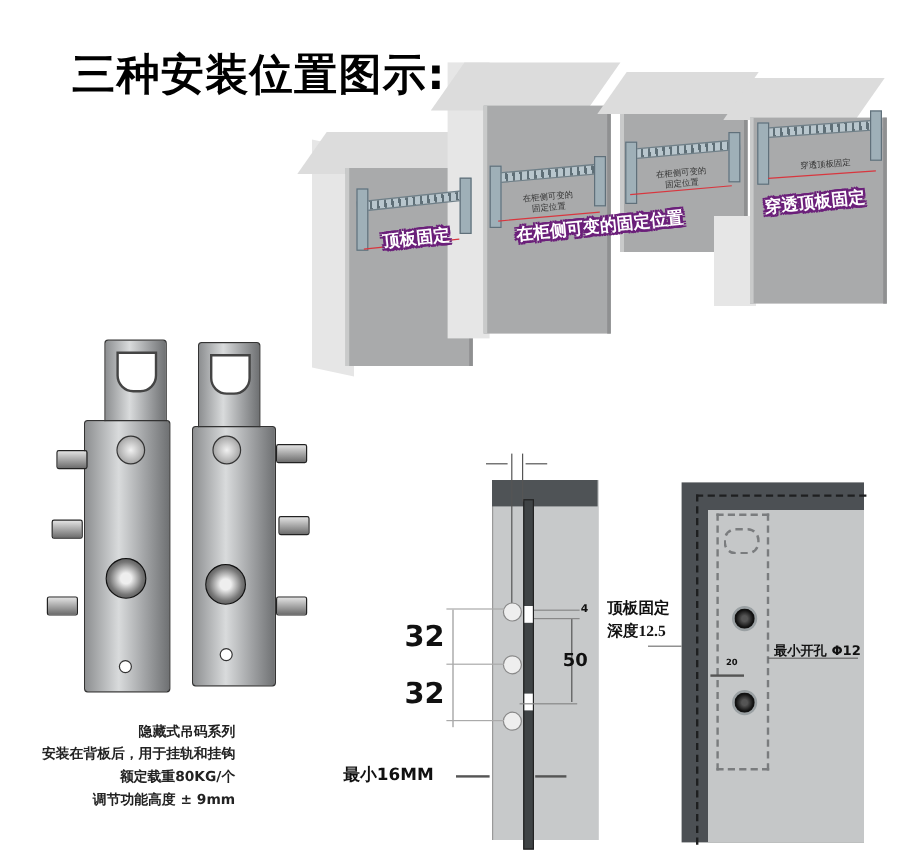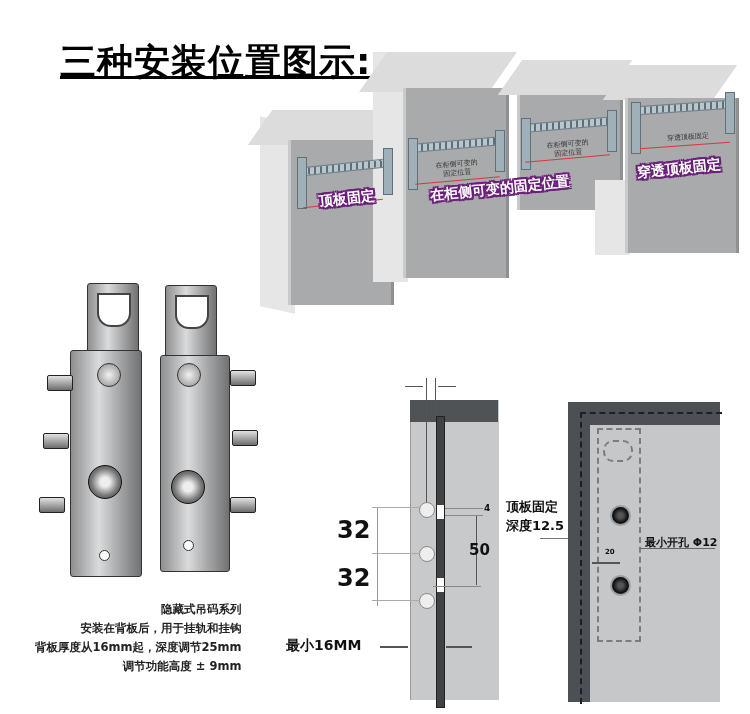--- a/index.html
+++ b/index.html
@@ -1,19 +1,19 @@
 <!DOCTYPE html>
 <html><head>
 <meta charset="utf-8">
 <style>
   html, body { margin: 0; padding: 0; background: #ffffff; }
   body { width: 750px; height: 714px; position: relative; overflow: hidden;
          font-family: "DejaVu Sans", "Liberation Sans", sans-serif; color: #111; }
   .abs { position: absolute; }
-  .title { left: 60px; top: 38px; font-size: 36px; font-weight: bold; letter-spacing: 1px; color: #000; text-decoration: underline; }
+  .title { left: 60px; top: 38px; font-size: 36px; font-weight: bold; letter-spacing: 1px; color: #000; }
 
   
   .scene { left: 255px; top: 30px; width: 495px; height: 285px; }
   .cab-front { position: absolute; background: #a9aaab; border-left: 3px solid #c9caca; border-right: 3px solid #8f9091; }
   .cab-top { position: absolute; background: #dcdcdc; }
   .cab-side { position: absolute; background: #e6e6e6; }
   .rail { position: absolute; height: 7px; background: linear-gradient(#cfd8dc, #8fa3ad); border: 1px solid #6e7f88;
           background-image: repeating-linear-gradient(90deg, #b8c6cd 0 4px, #5f6f77 4px 6px); }
   .bracket { position: absolute; width: 8px; background: #9fb0b8; border: 1px solid #60707a; }
   .redline { position: absolute; height: 1px; background: #d9363e; }
@@ -123,21 +123,21 @@
   <div class="tab-lug" style="left:207px;top:155px;"></div>
   <div class="tab-lug" style="left:205px;top:222px;"></div>
   <div class="screw" style="left:152px;top:88px;width:22px;height:22px;"></div>
   <div class="gear" style="left:146px;top:195px;width:32px;height:32px;"></div>
   <div class="hole" style="left:158px;top:265px;width:9px;height:9px;"></div>
 </div>
 
 <div class="abs specs">
   <div>隐藏式吊码系列</div>
   <div>安装在背板后，用于挂轨和挂钩</div>
-  <div>背板厚度从16mm起，深度调节25mm</div>
+  <div>额定载重80KG/个</div>
   <div>调节功能高度  ± 9mm</div>
 </div>
 
 <div class="abs d1-panel"></div>
 <div class="abs d1-top"></div>
 <div class="abs d1-board"></div>
 <div class="d1-gap" style="top:505px;"></div>
 <div class="d1-gap" style="top:578px;"></div>
 
 <div class="dimline" style="left:405px;top:386px;width:18px;height:1px;"></div>
@@ -170,17 +170,17 @@
 <div class="abs d2-outer"></div>
 <div class="abs d2-inner"></div>
 <div class="dash-rect" style="left:580px;top:412px;width:140px;height:290px;border-color:#1e1f20;border-right:none;border-bottom:none;"></div>
 <div class="dash-rect" style="left:597px;top:428px;width:40px;height:210px;"></div>
 <div class="dash-rect" style="left:603px;top:440px;width:26px;height:18px;border-radius:10px;"></div>
 <div class="screw-dark" style="left:610px;top:505px;"></div>
 <div class="screw-dark" style="left:610px;top:575px;"></div>
 <div class="dimline" style="left:640px;top:548px;width:75px;height:1px;background:#666;"></div>
 
 <div class="medlabel" style="left:506px;top:498px;font-size:13px;">顶板固定</div>
-<div class="medlabel" style="left:506px;top:517px;font-size:13px;">深度12.5</div>
+<div class="medlabel" style="left:506px;top:517px;font-size:13px;font-family:Liberation Serif, serif;">深度12.5</div>
 <div class="dimline" style="left:540px;top:538px;width:28px;height:1px;background:#777;"></div>
 <div class="medlabel" style="left:645px;top:535px;font-size:11px;">最小开孔 Φ12</div>
 <div class="medlabel" style="left:605px;top:548px;font-size:7px;">20</div>
 <div class="dimline" style="left:592px;top:562px;width:28px;height:2px;"></div>
 
 </body></html>

